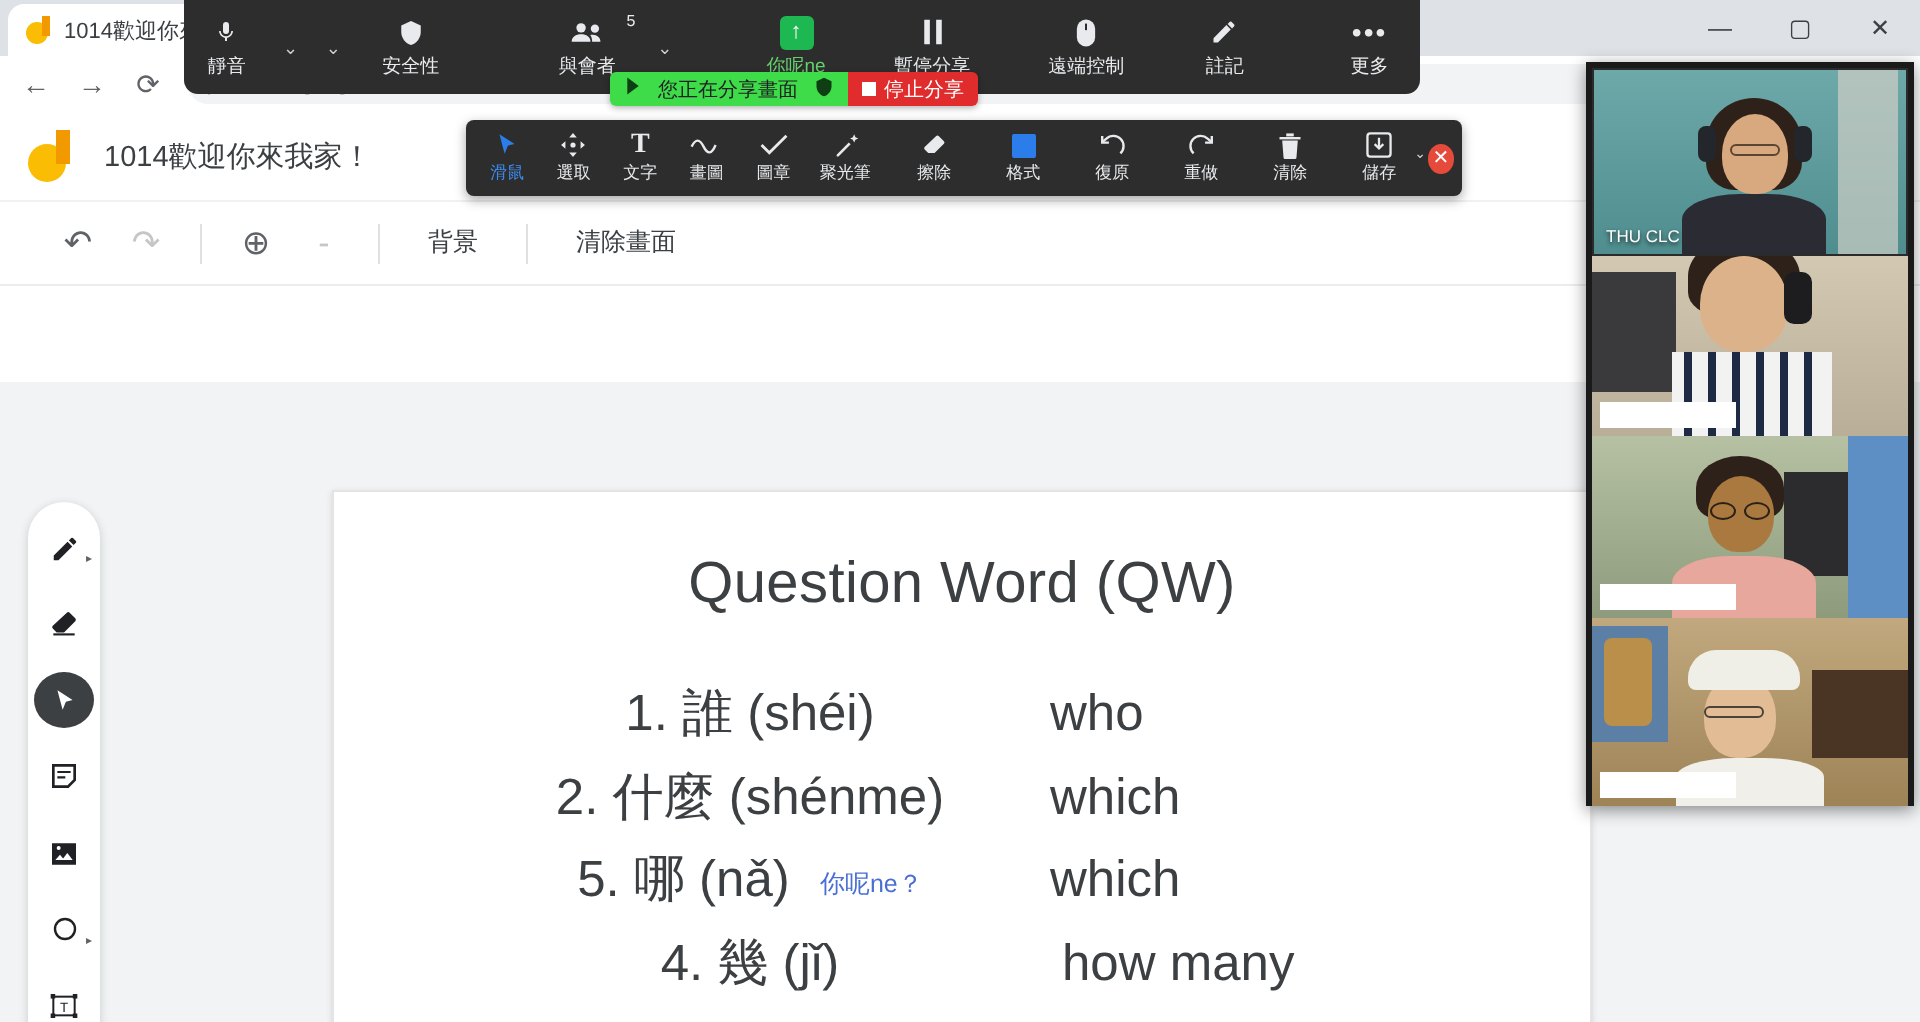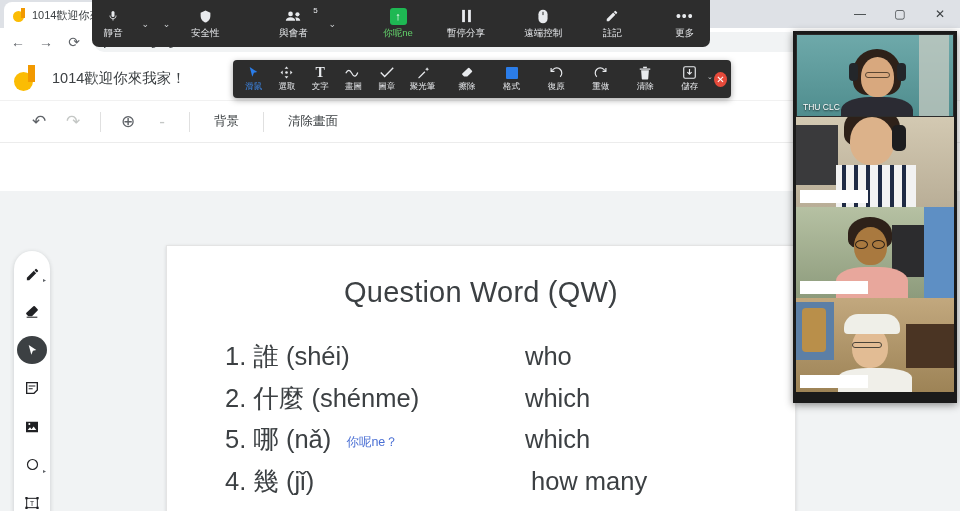--- a/index.html
+++ b/index.html
@@ -92,21 +92,21 @@
   .jam-canvas {
     position:absolute; left:166px; top:54px; width:630px; height:356px;
     background:#ffffff; border:1px solid #e4e4e4;
     box-shadow:0 1px 3px rgba(60,64,67,.16);
     overflow:hidden;
   }
   .slide-title {
     position:absolute; left:0; top:30px; width:100%; text-align:center;
     font-size:29px; color:#3c4043; font-weight:400; letter-spacing:.2px;
   }
-  .slide-list { position:absolute; left:58px; top:93px; width:560px; }
+  .slide-list { position:absolute; left:58px; top:93px; width:560px;text-align:center; }
   .slide-row {
     display:flex; align-items:baseline; height:41.5px; font-size:25.5px; color:#3c4043;
   }
   .row-cn { width:300px; white-space:nowrap; position:relative; }
   .row-note {
     color:#4a6fd4; font-size:12.5px; margin-left:8px; position:relative; top:-2px;
     white-space:nowrap;
   }
   .row-en { white-space:nowrap; }
   .slide-row.r4 .row-en { padding-left:6px; }
@@ -189,21 +189,21 @@
   }
   .blue-sq { width:12px; height:12px; background:#2b7de9; border-radius:1px; }
 
   
   .vstrip {
     position:absolute; left:793px; top:31px; width:164px; height:372px;
     background:#1a1a1a; padding:3px; z-index:50;
     box-shadow:0 2px 8px rgba(0,0,0,.45);
   }
   .vtile { position:relative; width:100%; overflow:hidden; }
-  .vtile.t1 { height:83px; background:#15803d; }
+  .vtile.t1 { height:94px; background:#15803d; }
   .vtile.t2 { height:90px; background:#c8bda6; }
   .vtile.t3 { height:91px; background:#9aa98c; }
   .vtile.t4 { height:94px; background:#b09a78; }
   .vname {
     position:absolute; left:4px; bottom:4px; font-size:8.5px; color:#ffffff;
     text-shadow:0 1px 2px rgba(0,0,0,.8); padding:0 2px;
   }
   .vredact {
     position:absolute; left:4px; bottom:4px; width:68px; height:13px; background:#ffffff;
   }
@@ -424,20 +424,39 @@
       </span>
       <span class="zlbl">註記</span>
     </div>
 
     <div class="zitem" style="width:52px;margin-left:22px">
       <span class="zico" style="font-size:14px;letter-spacing:1px">•••</span>
       <span class="zlbl">更多</span>
     </div>
   </div>
 
+  <div class="sharepill">
+    <div class="green">
+      <span>
+        <svg width="9" height="10" viewBox="0 0 12 14" fill="#0f3d14">
+            <path d="M2 1l8 6-8 6V1z"></path>
+          </svg>
+      </span>
+      <span>您正在分享畫面</span>
+      <span>
+        <svg width="10" height="11" viewBox="0 0 24 24" fill="#0f3d14">
+            <path d="M12 1l9 4v6c0 5.5-3.8 10.7-9 12-5.2-1.3-9-6.5-9-12V5l9-4z"></path>
+          </svg>
+      </span>
+    </div>
+    <div class="red">
+      <span class="sq"></span>
+      <span>停止分享</span>
+    </div>
+  </div>
 
   <div class="annbar">
     <div class="aitem sel">
       <span class="aico">
         <svg width="13" height="13" viewBox="0 0 24 24" fill="#2b7de9">
             <path d="M5 2l14 9-6.2 1.6L9.8 20 5 2z"></path>
           </svg>
       </span>
       <span class="albl">滑鼠</span>
     </div>

